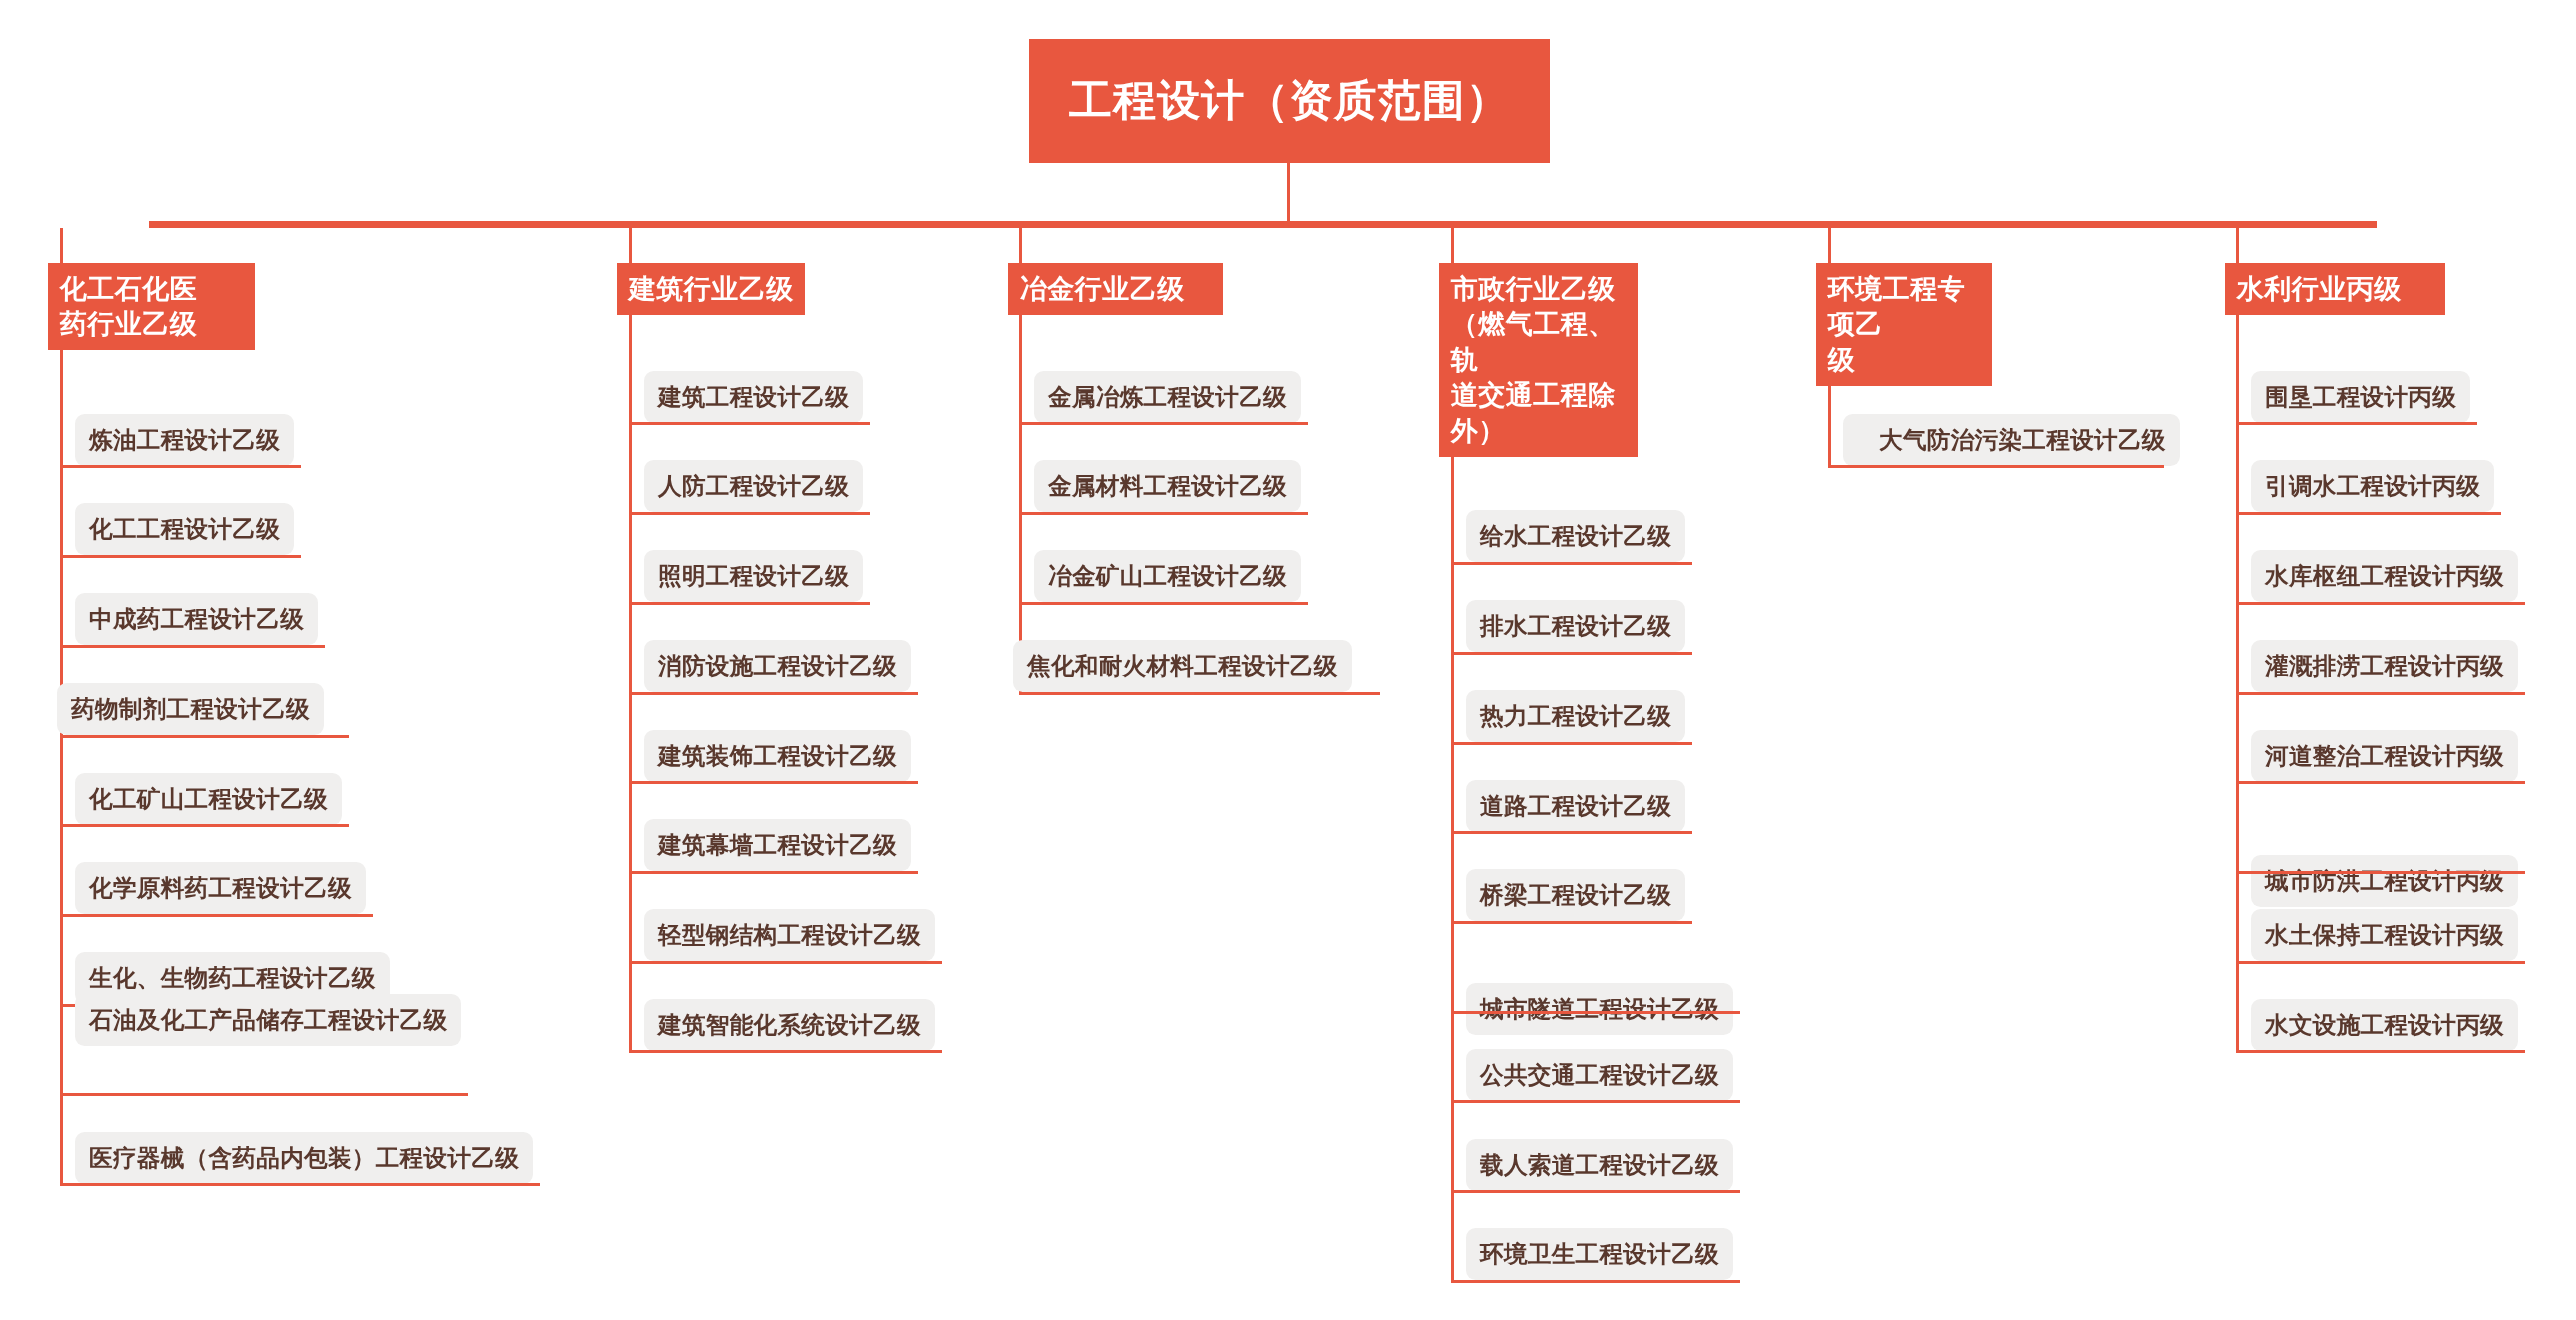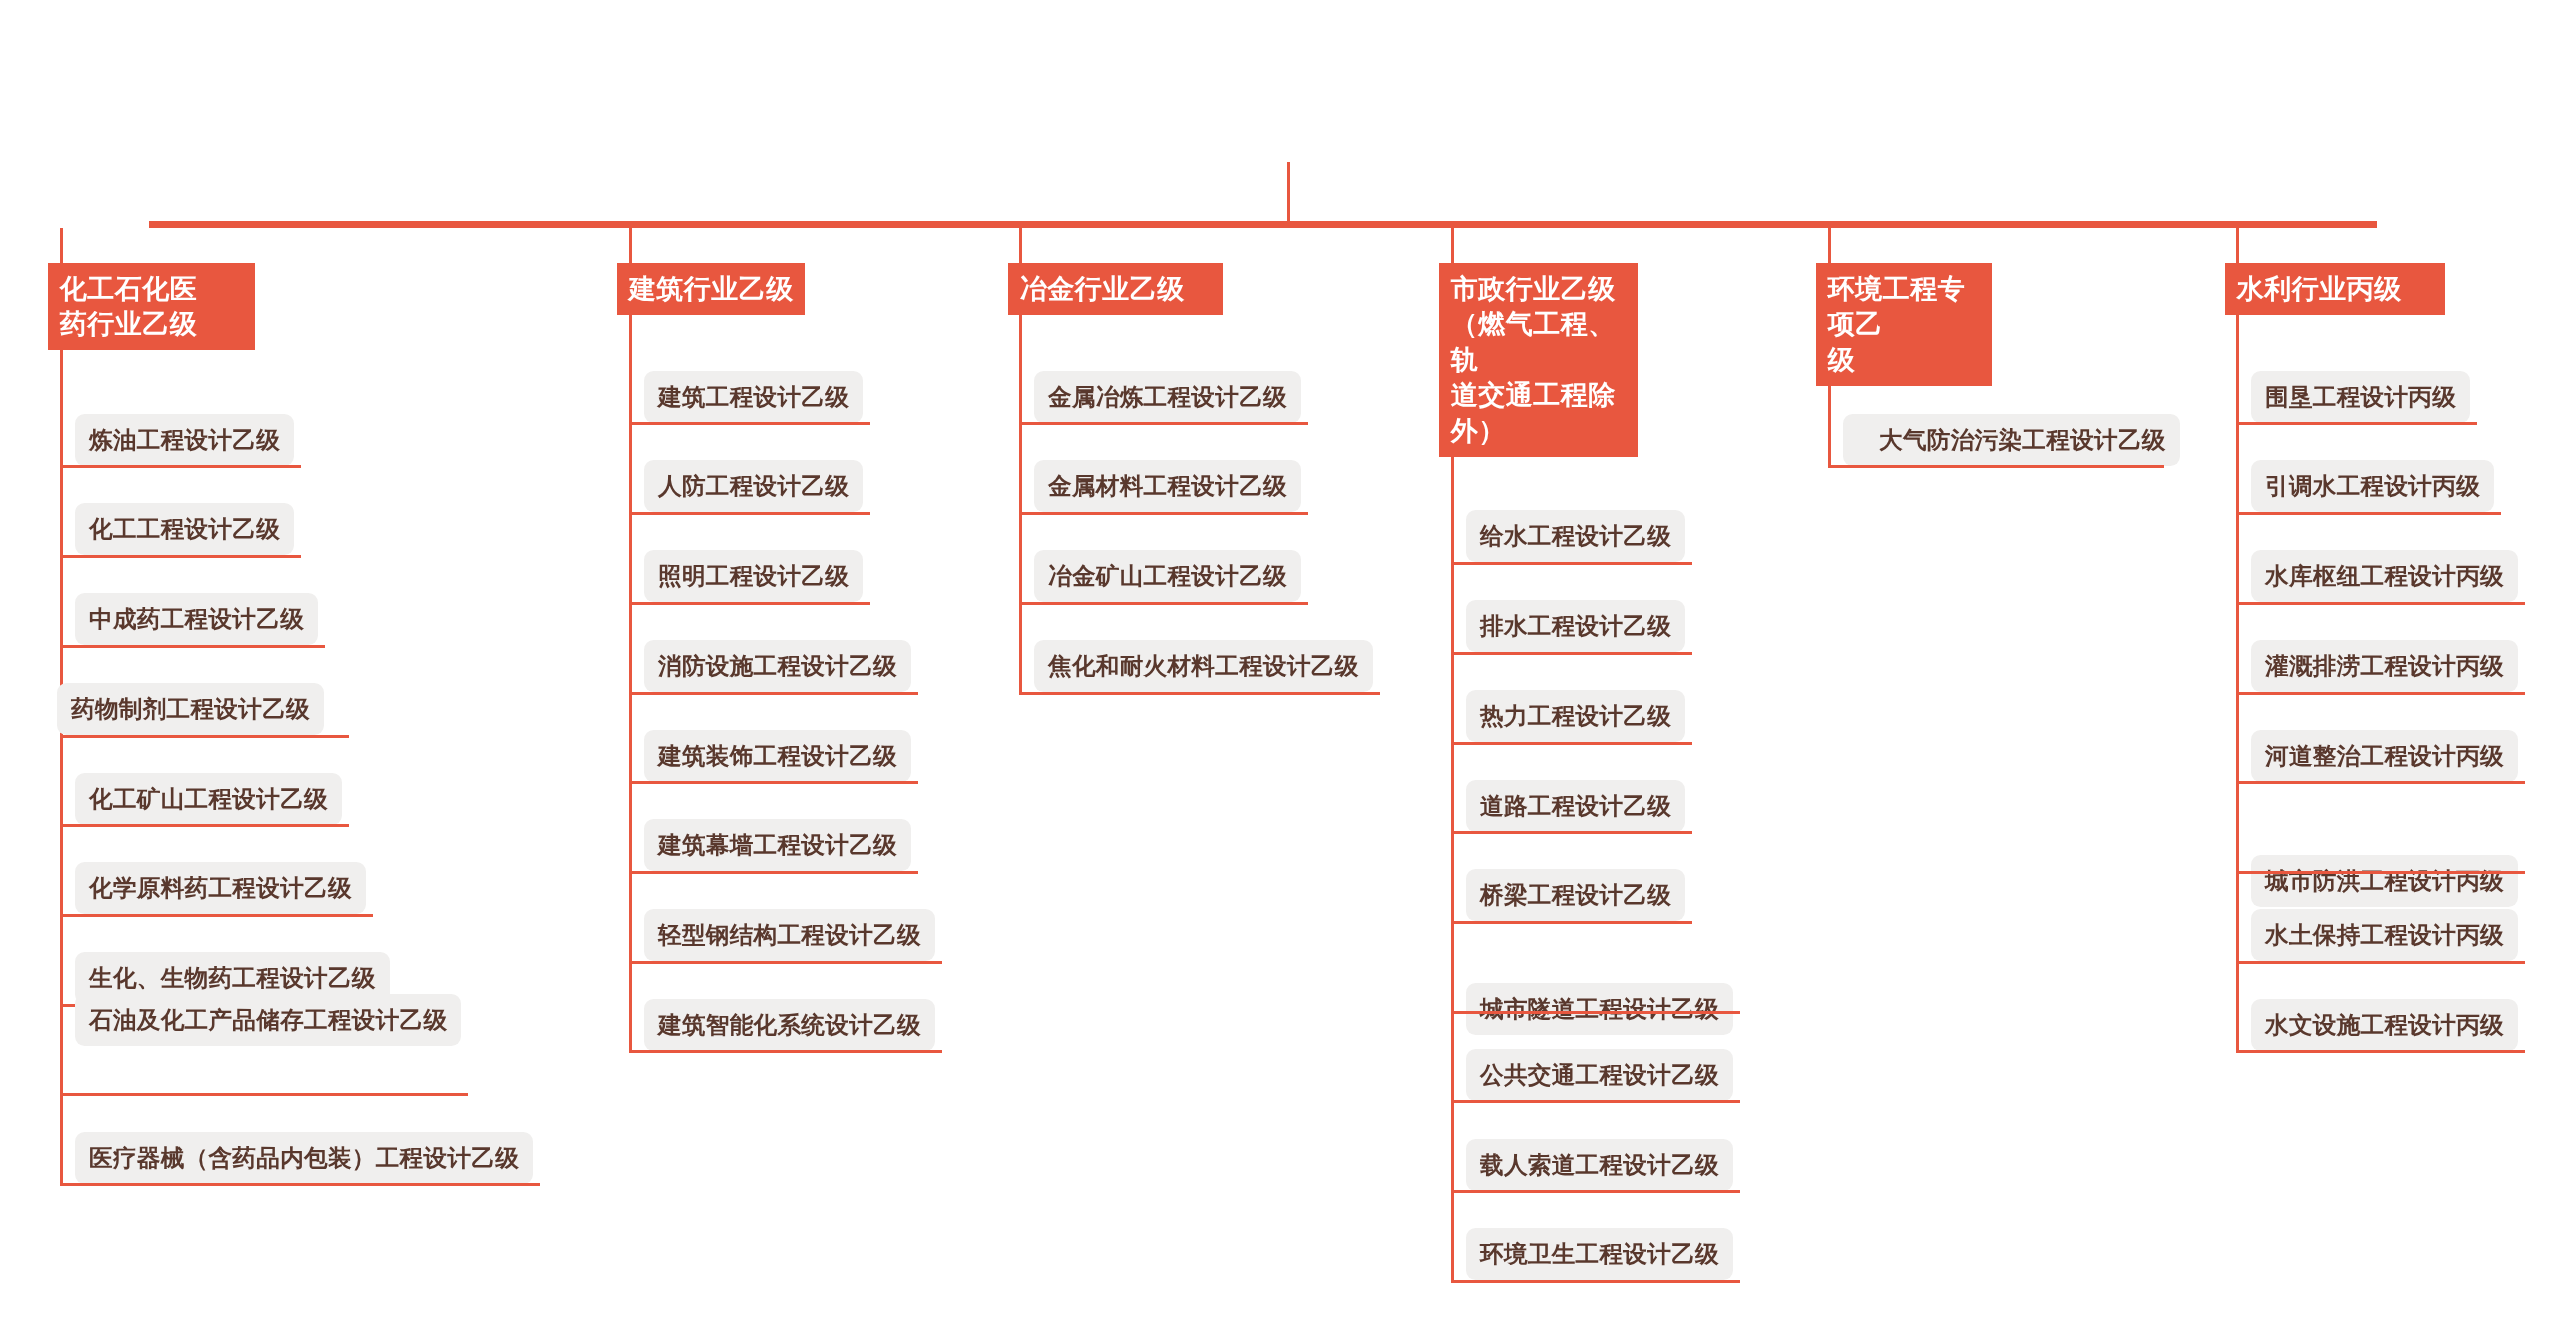--- a/index.html
+++ b/index.html
@@ -91,20 +91,23 @@
     position:absolute;
     height:2.7px;
     background:#e8573f;
   }
 </style>
 </head>
 <body style="background: rgb(255, 255, 255);">
 
 <div id="stage">
 
+  <div class="root-box">
+    <span class="root-title">工程设计（资质范围）</span>
+  </div>
 
   <div class="trunk"></div>
   <div class="bus"></div>
 
   <div id="columns-layer">
       <div class="drop" style="left: 60px; height: 35px;"></div>
       <div class="drop" style="left: 629px; height: 35px;"></div>
       <div class="drop" style="left: 1019px; height: 35px;"></div>
       <div class="drop" style="left: 1451px; height: 35px;"></div>
       <div class="drop" style="left: 1828px; height: 35px;"></div>
@@ -155,21 +158,21 @@
       <div class="col-head" style="left: 1008px; top: 263px; width: 215px;">
         <div>冶金行业乙级</div>
       </div>
       <div class="spine" style="left: 1019px; top: 315px; height: 377px;"></div>
       <div class="leaf" style="left: 1034px; top: 371px;">金属冶炼工程设计乙级</div>
       <div class="rule" style="left: 1019px; top: 422px; width: 289px;"></div>
       <div class="leaf" style="left: 1034px; top: 460px;">金属材料工程设计乙级</div>
       <div class="rule" style="left: 1019px; top: 512px; width: 289px;"></div>
       <div class="leaf" style="left: 1034px; top: 550px;">冶金矿山工程设计乙级</div>
       <div class="rule" style="left: 1019px; top: 602px; width: 289px;"></div>
-      <div class="leaf" style="left: 1034px; top: 640px;">焦化和耐火材料工程设计乙级</div>
+      <div class="leaf" style="left: 1013px; top: 640px;">焦化和耐火材料工程设计乙级</div>
       <div class="rule" style="left: 1019px; top: 692px; width: 361px;"></div>
       <div class="col-head" style="left: 1439px; top: 263px; width: 199px;">
         <div>市政行业乙级</div>
         <div>（燃气工程、轨</div>
         <div>道交通工程除</div>
         <div>外）</div>
       </div>
       <div class="spine" style="left: 1451px; top: 457px; height: 823px;"></div>
       <div class="leaf" style="left: 1466px; top: 510px;">给水工程设计乙级</div>
       <div class="rule" style="left: 1451px; top: 562px; width: 241px;"></div>

